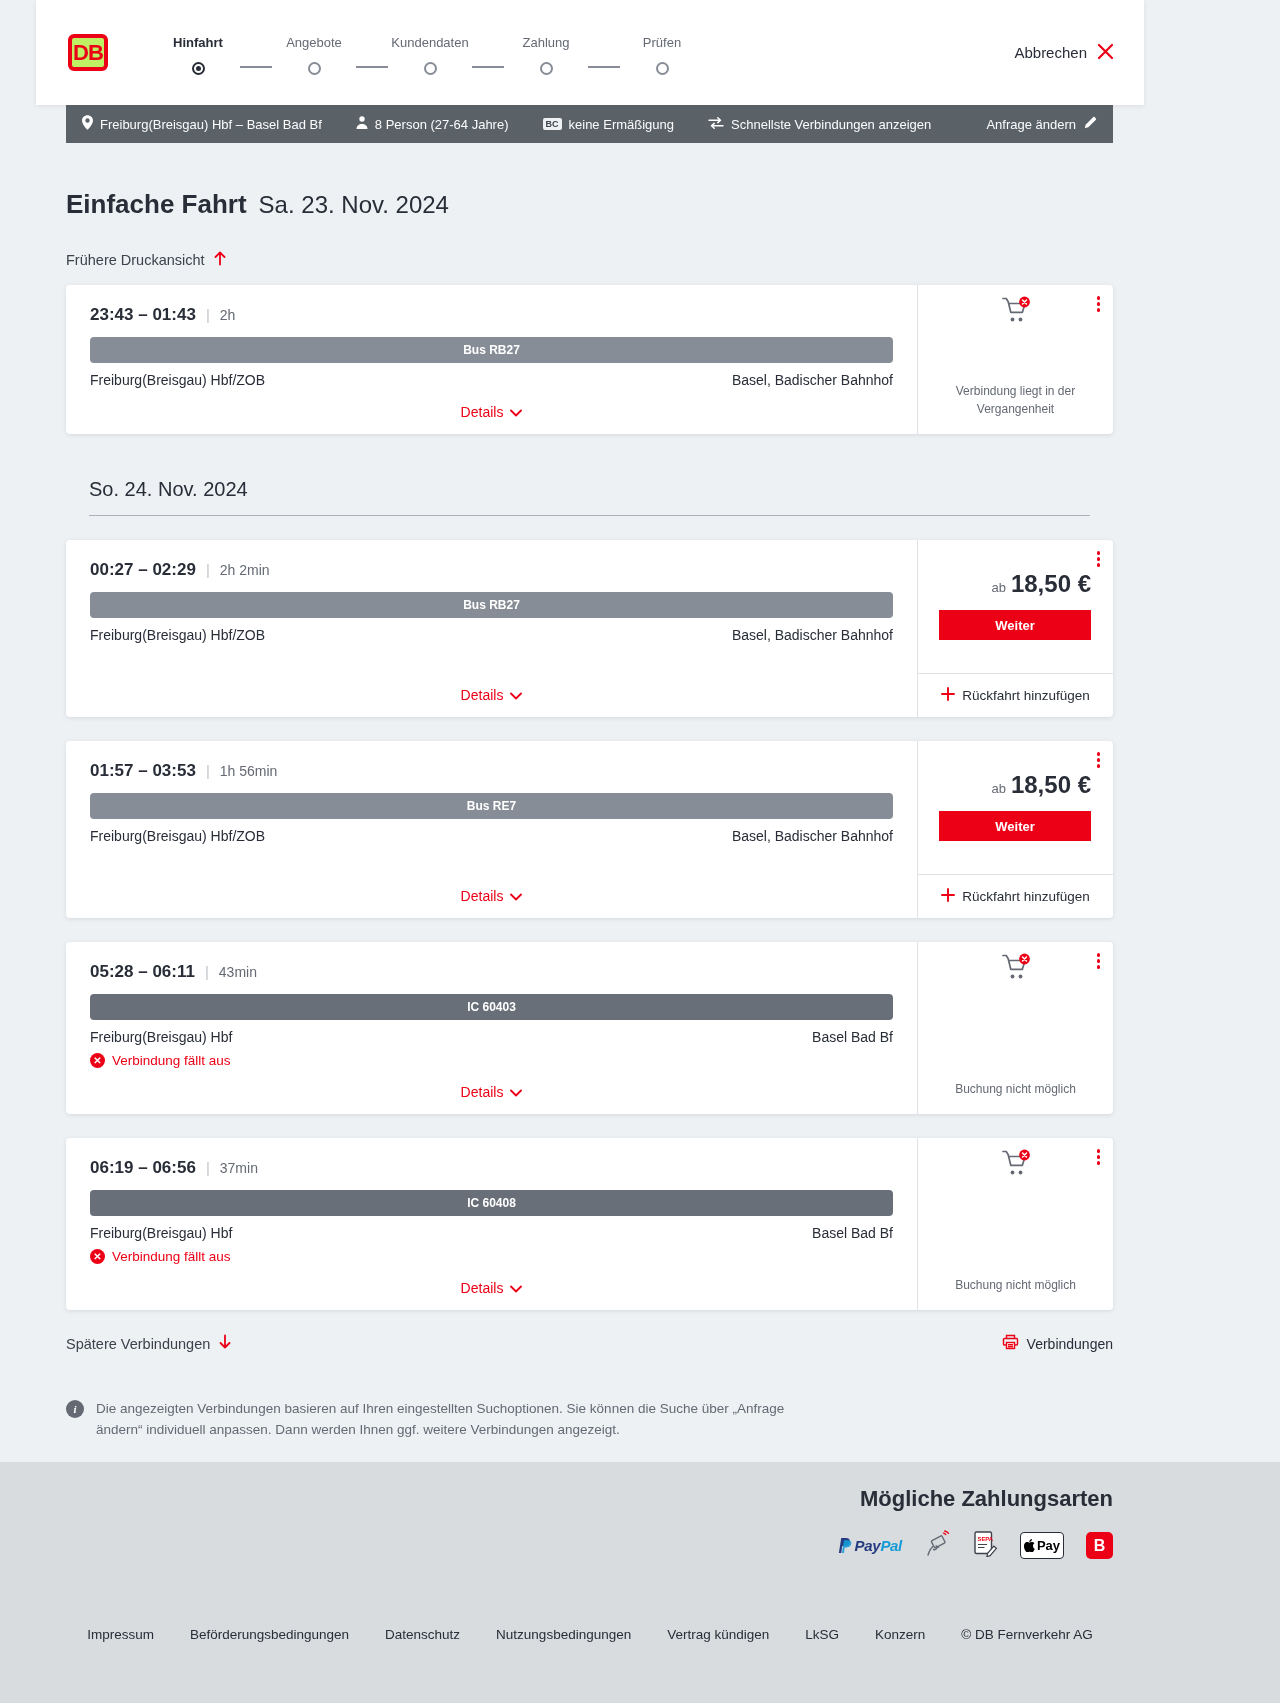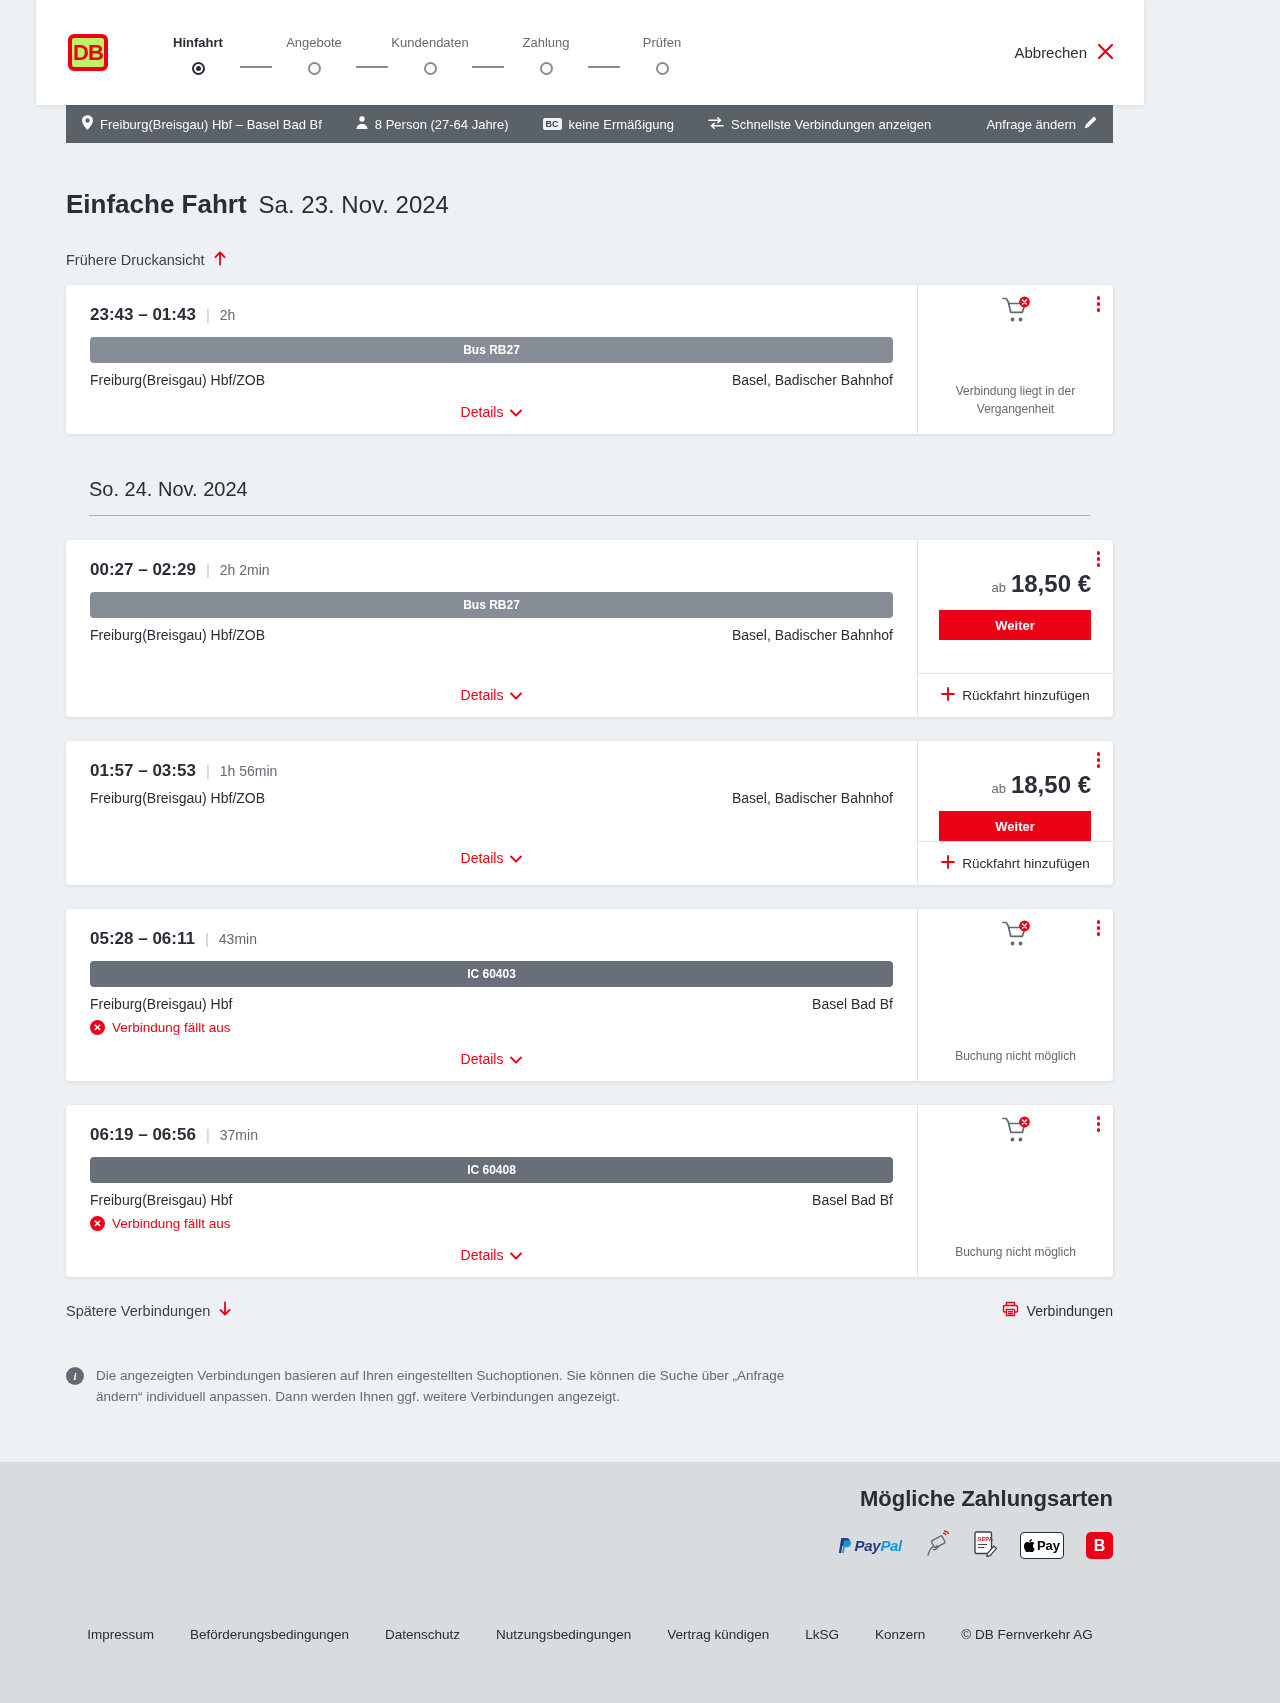--- a/index.html
+++ b/index.html
@@ -350,20 +350,23 @@
     </aside>
   </section>
 
   <section class="card mt-lg tall">
     <div class="card-main">
       <div class="time-row">
         <span class="time">01:57 – 03:53</span>
         <span class="time-sep">|</span>
         <span class="duration">1h 56min</span>
       </div>
+      <div class="route-bar bus">
+        <span>Bus RE7</span>
+      </div>
       <div class="stations-row">
         <span>Freiburg(Breisgau) Hbf/ZOB</span>
         <span>Basel, Badischer Bahnhof</span>
       </div>
       <div class="details-row">
         <span>Details</span>
         <span>
           <svg width="12" height="8" viewBox="0 0 12 8">
               <path d="M1 1.5l5 5 5-5" stroke="#ec0016" stroke-width="1.8" fill="none" stroke-linecap="round" stroke-linejoin="round"></path>
             </svg>

